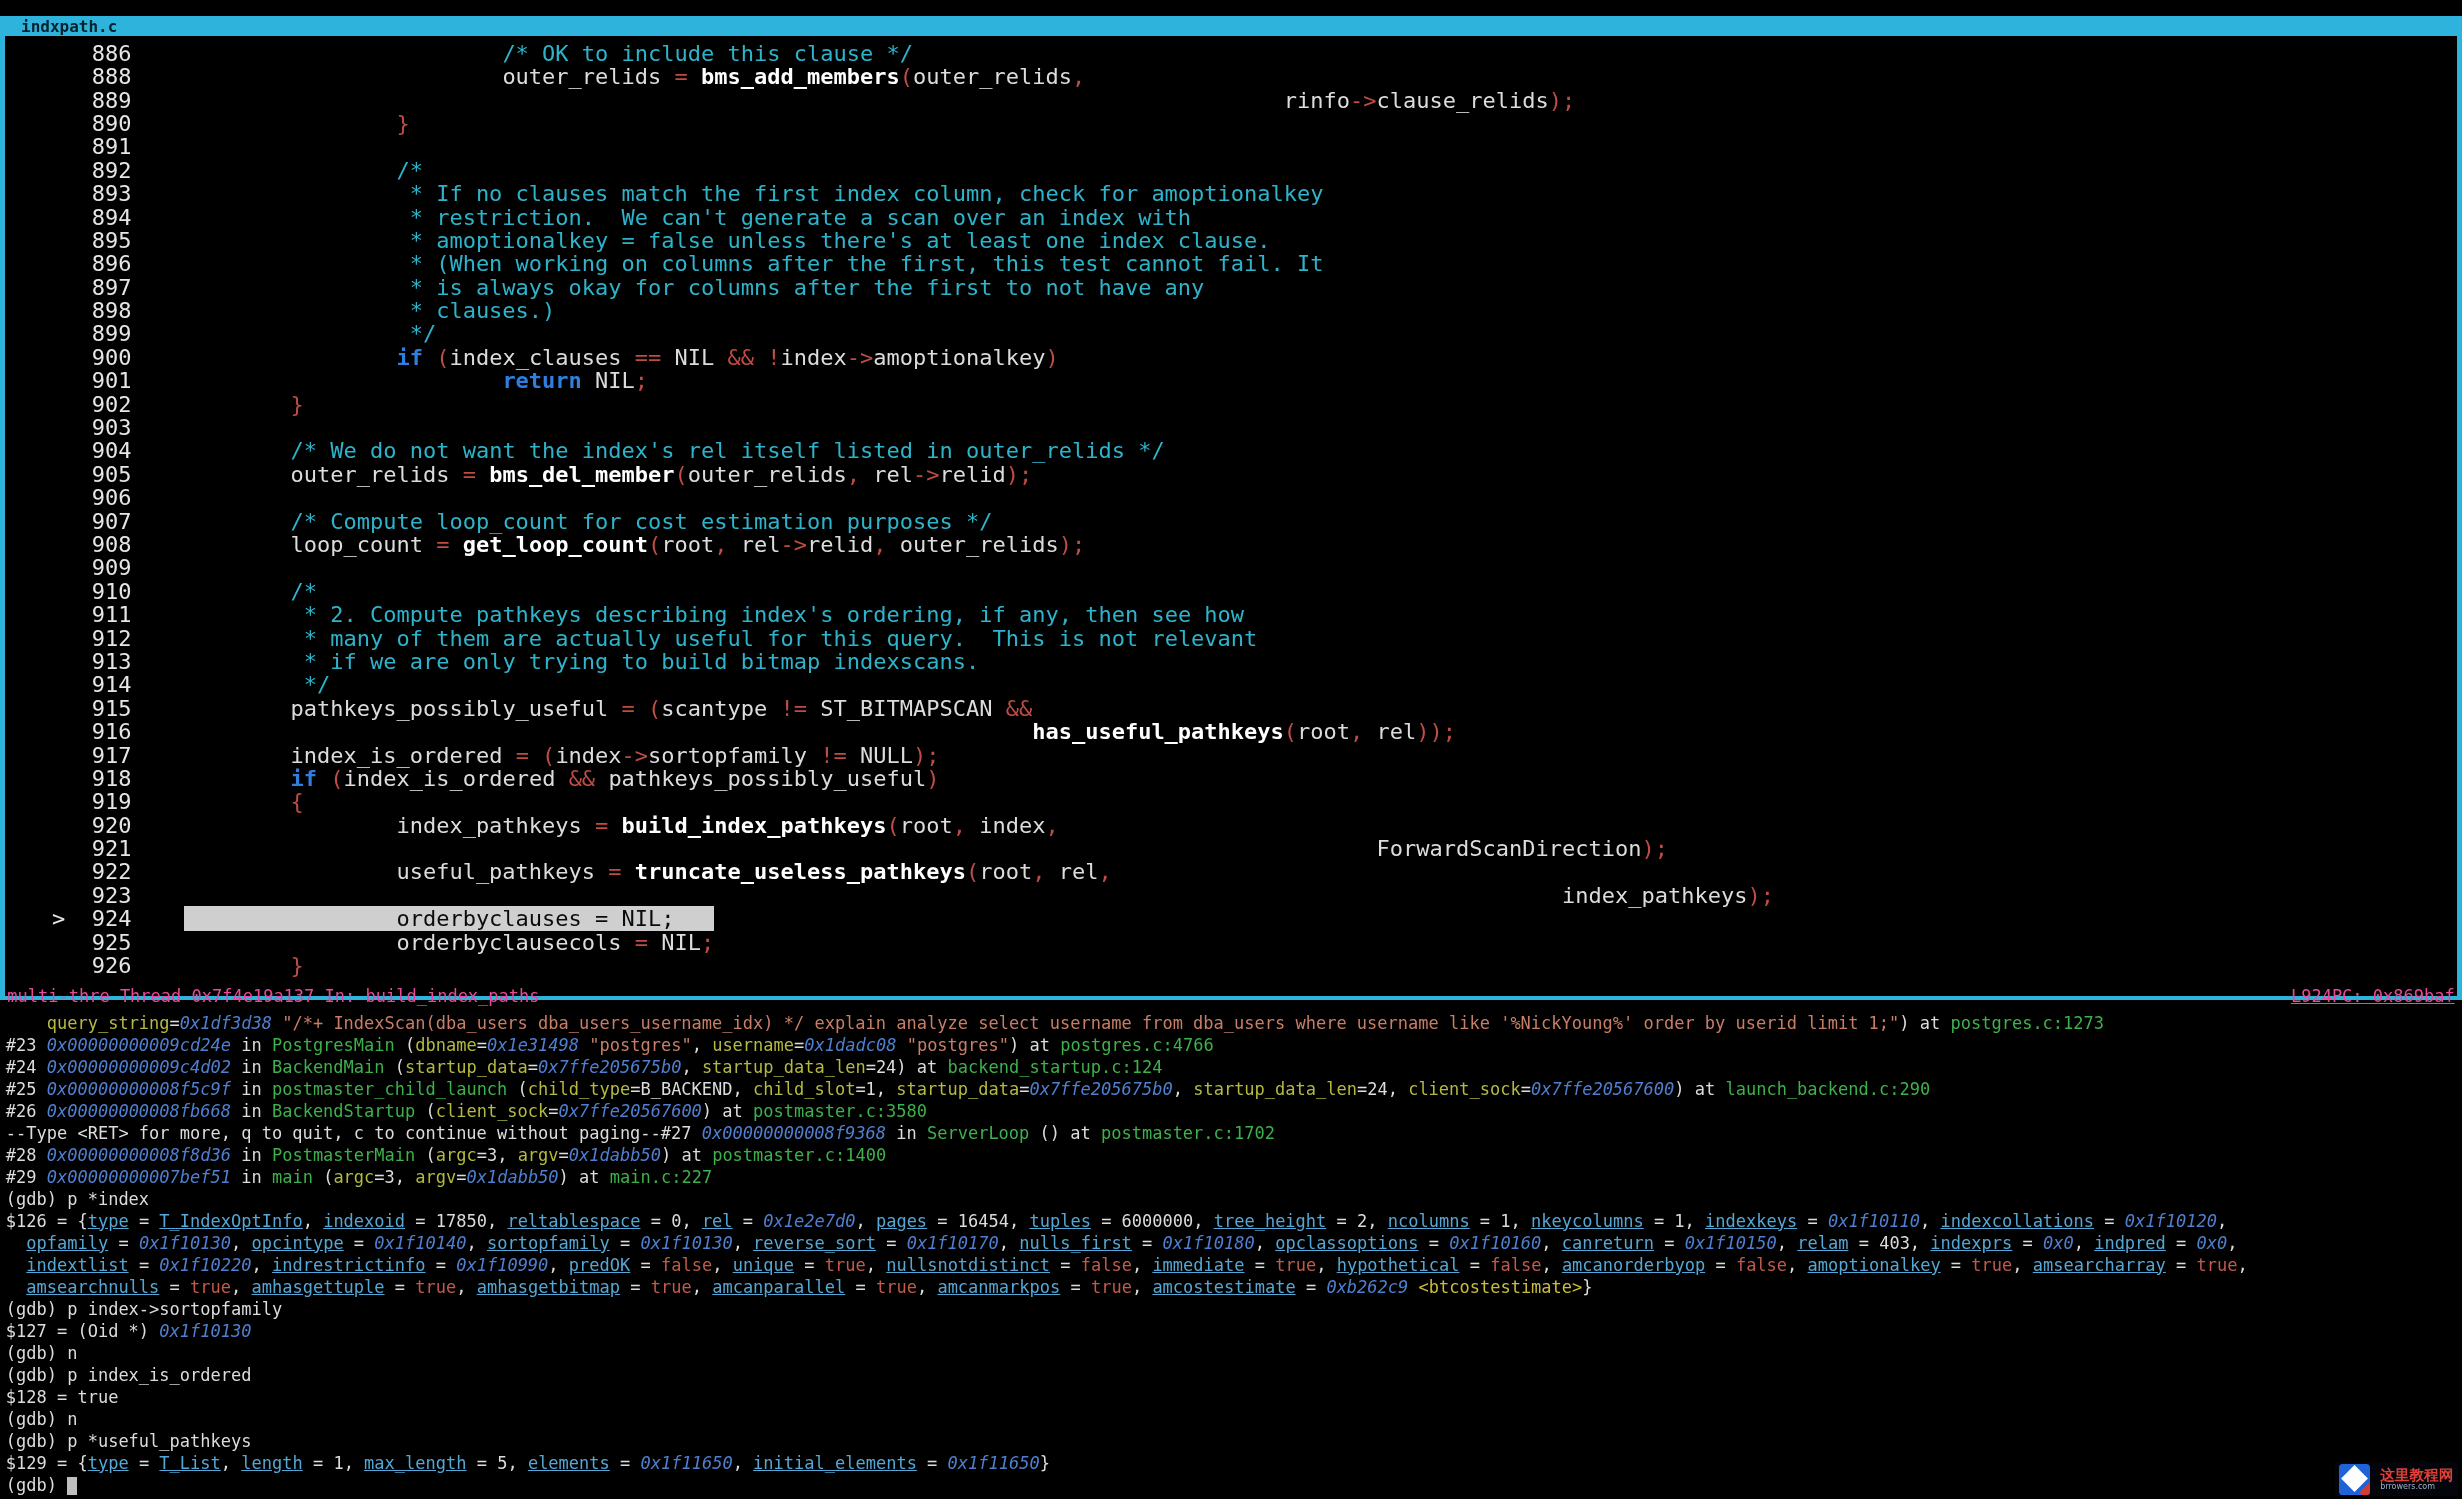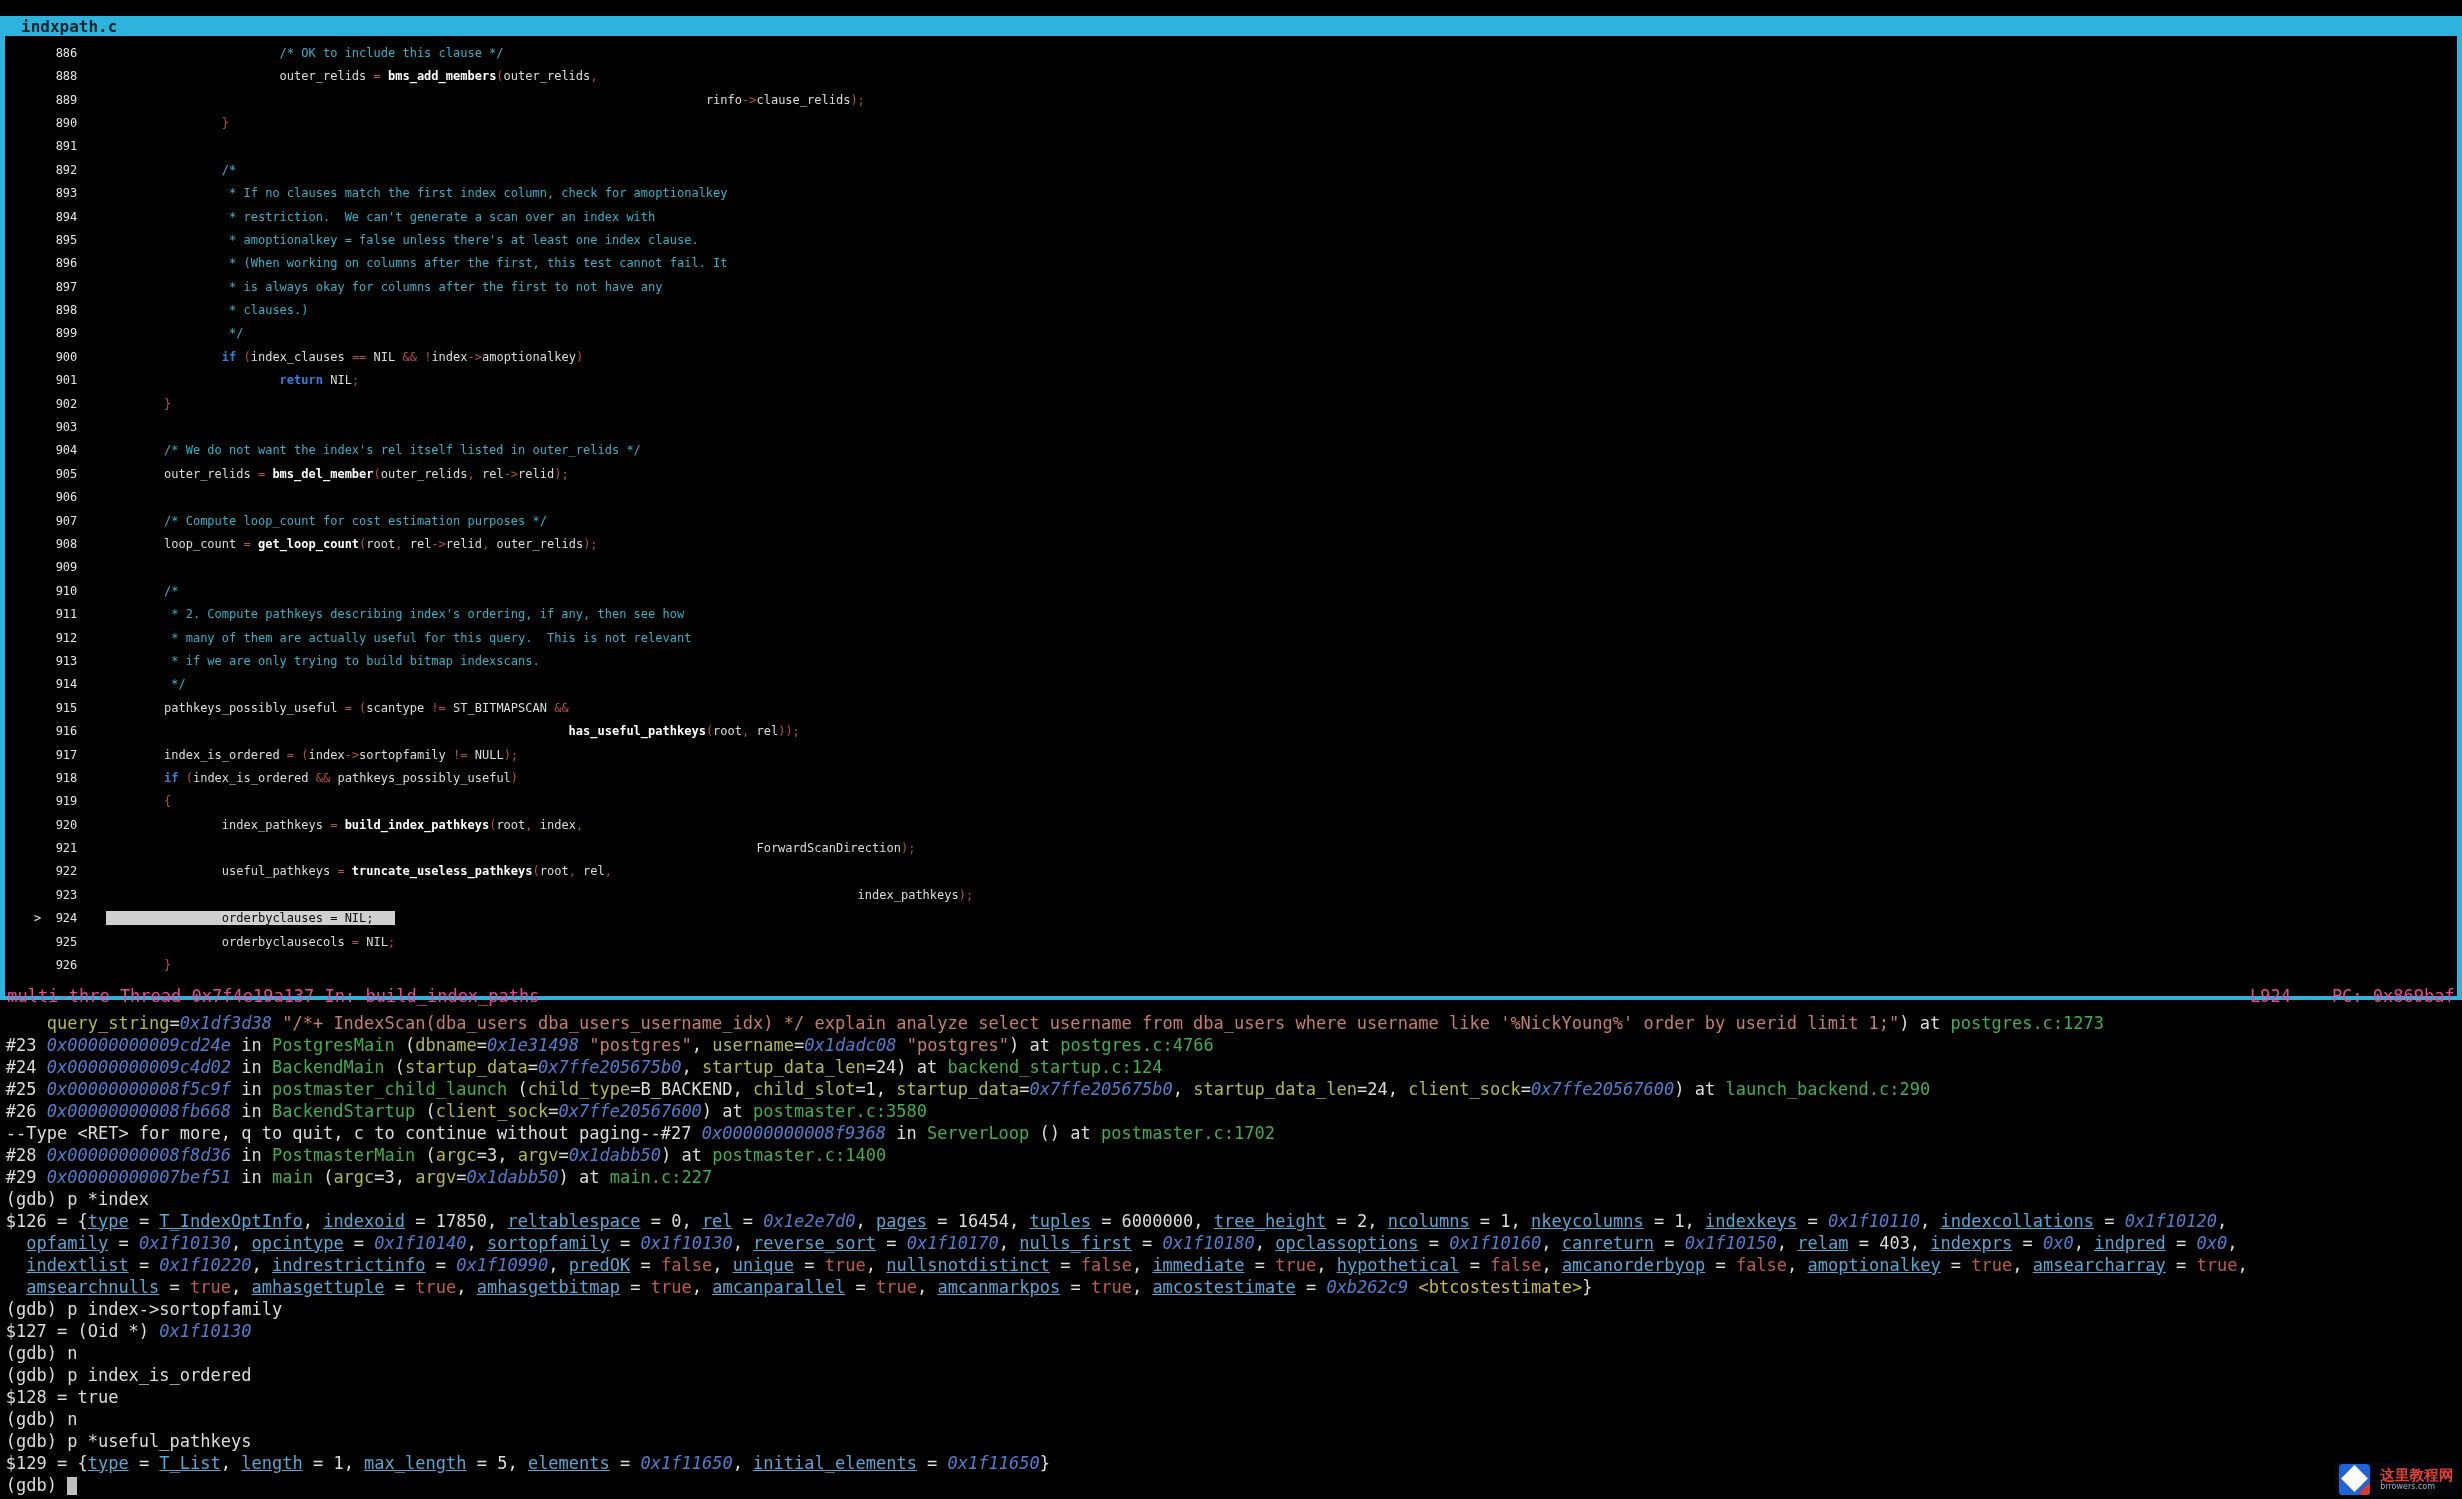--- a/index.html
+++ b/index.html
@@ -3,34 +3,34 @@
 <meta charset="utf-8">
 <style>
   html,body{margin:0;padding:0;background:#000;}
   body{width:2462px;height:1499px;overflow:hidden;font-family:"DejaVu Sans Mono",monospace;}
   .terminal{position:relative;width:2462px;height:1499px;background:#000;}
   
   .src-window{position:absolute;top:16px;left:0;width:2462px;height:984px;box-sizing:border-box;
     border-left:5.1px solid #2eb4dc;border-right:5.1px solid #2eb4dc;border-bottom:4.4px solid #2eb4dc;background:#000;}
   .src-titlebar{height:20px;background:#2eb4dc;display:flex;align-items:center;}
   .src-title{color:#04222e;font-size:16px;font-weight:bold;padding-left:16px;letter-spacing:0px;}
-  .src-body{padding:5.8px 0 0 7.3px;font-size:12px;line-height:23.4px;}
+  .src-body{padding:5.8px 0 0 7.3px;font-size:22px;line-height:23.4px;}
   .row{white-space:pre;height:23.4px;}
   .ln{color:#e6e6e6;}
   .hl{background:#cfcfcf;color:#0b0b0b;}
   
   .c-pl{color:#dcdcdc;}
   .c-cmt{color:#2db4cb;}
   .c-kw{color:#2f7fe0;font-weight:bold;}
   .c-fn{color:#ffffff;font-weight:bold;}
   .c-op{color:#bf4d45;}
   
   .statusbar{position:absolute;top:985px;left:0;width:2462px;height:23.4px;display:flex;
     justify-content:space-between;box-sizing:border-box;padding:0 7.3px;font-size:17px;line-height:23.4px;color:#ec4899;white-space:pre;}
-  .status-right{display:flex;gap:41px;}
+  .status-right{display:flex;text-decoration:underline;}
   
   .console{position:absolute;top:1010px;left:0;width:2462px;bottom:0;box-sizing:border-box;
     padding:1.5px 0 0 5.8px;font-size:17px;line-height:22px;}
   .console .row{height:22px;}
   .c-p{color:#dcdcdc;}
   .c-a{color:#4f7fd0;font-style:italic;}
   .c-g{color:#3db14b;}
   .c-v{color:#b4ba40;}
   .c-f{color:#55a7d5;text-decoration:underline;}
   .c-s{color:#c87e66;}

